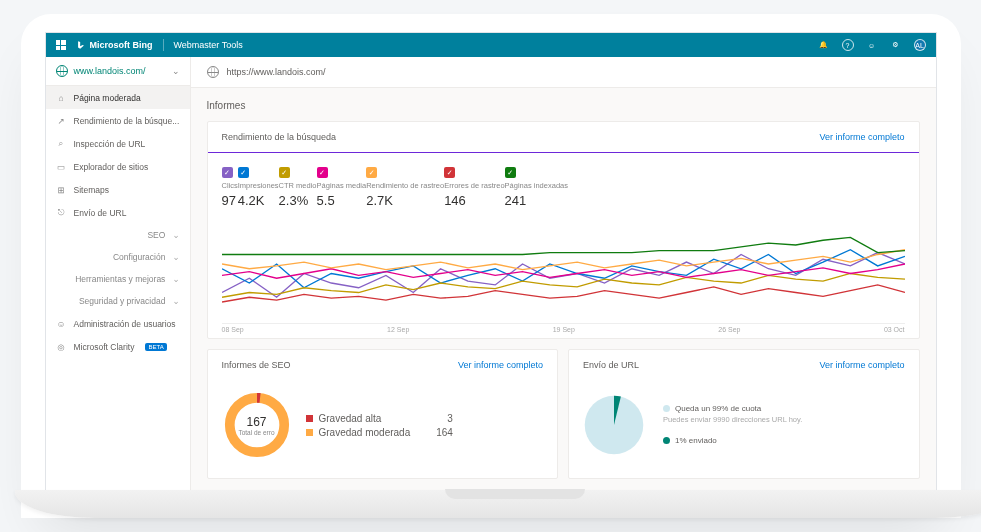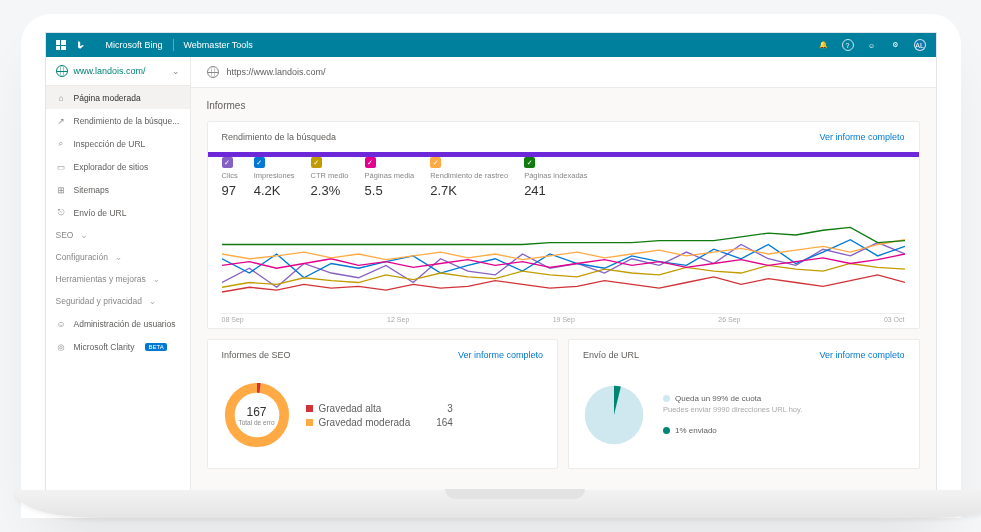--- a/index.html
+++ b/index.html
@@ -4,51 +4,51 @@
 <style>
 *{margin:0;padding:0;box-sizing:border-box;font-family:"Segoe UI",Arial,sans-serif}
 body{background:#f4f6f8;display:flex;justify-content:center;align-items:center;min-height:100vh}
 .laptop{width:940px;background:#fff;border-radius:30px 30px 0 0;padding:18px 24px 0;box-shadow:0 30px 60px -20px rgba(0,0,0,.1)}
 .screen{width:100%;height:460px;background:#fff;border:1px solid #e1e4e8;overflow:hidden;display:flex;flex-direction:column;font-size:9px;color:#323130}
 .base{width:1000px;height:28px;background:linear-gradient(#f2f2f2,#e5e5e5);border-radius:0 0 80px 80px/0 0 26px 26px;margin:-2px -30px 0;position:relative;box-shadow:0 2px 4px rgba(0,0,0,.06)}
 .base::before{content:'';position:absolute;left:50%;top:-1px;transform:translateX(-50%);width:140px;height:10px;background:#e3e3e3;border-radius:0 0 10px 10px}
 .topbar{height:24px;background:#00809d;display:flex;align-items:center;padding:0 10px;color:#fff;font-size:9px}
 .topbar .grid{width:10px;height:10px;display:grid;grid-template-columns:1fr 1fr;gap:1px;margin-right:10px}
 .topbar .grid span{background:#fff}
-.topbar .logo{display:flex;align-items:flex-end;gap:20px;font-weight:400}
+.topbar .logo{display:flex;align-items:flex-end;gap:4px;font-weight:700}
 .topbar .logo svg{width:10px;height:10px}
 .topbar .sep{width:1px;height:12px;background:rgba(255,255,255,.35);margin:0 10px}
 .topbar .tools{font-weight:300}
 .topbar .icons{margin-left:auto;display:flex;gap:12px;align-items:center}
 .topbar .icons span{width:12px;height:12px;display:flex;align-items:center;justify-content:center;border:1px solid rgba(255,255,255,.8);border-radius:50%;font-size:7px}
 .topbar .av{background:#1279b0;width:16px;height:16px;border-radius:50%;display:flex;align-items:center;justify-content:center;font-size:8px}
 .body{flex:1;display:flex;overflow:hidden}
 .sidebar{width:145px;border-right:1px solid #edebe9;display:flex;flex-direction:column;background:#fff}
 .site-sel{display:flex;align-items:center;gap:6px;padding:8px 10px;border-bottom:1px solid #edebe9;color:#008575}
 .globe{width:12px;height:12px;border:1px solid #008575;border-radius:50%;position:relative;flex-shrink:0}
 .globe::before{content:'';position:absolute;inset:0;border-left:1px solid #008575;border-right:1px solid #008575;border-radius:50%;transform:scaleX(.4)}
 .globe::after{content:'';position:absolute;left:0;right:0;top:50%;height:0;border-top:1px solid #008575}
 .site-sel .chev{margin-left:auto;color:#888}
 .nav{list-style:none}
 .nav li{display:flex;align-items:center;gap:7px;padding:6px 10px;color:#605e5c;cursor:pointer;font-size:8.5px}
 .nav li.active{background:#f3f2f1;color:#323130}
 .nav li .ico{width:11px;height:11px;display:flex;align-items:center;justify-content:center;color:#888;flex-shrink:0}
-.nav li.group{justify-content:flex-start;color:#888}
+.nav li.group{justify-content:flex-end;color:#888}
 .nav li .chev{color:#aaa}
 .badge{background:#0078d4;color:#fff;font-size:6px;padding:1px 3px;border-radius:2px;margin-left:4px}
 .main{flex:1;background:#faf9f8;overflow-y:auto;padding:0}
 .urlbar{background:#fff;border-bottom:1px solid #edebe9;padding:9px 16px;display:flex;align-items:center;gap:8px;color:#605e5c}
 .urlbar .globe{border-color:#888}
 .urlbar .globe::before,.urlbar .globe::after{border-color:#888}
 .content{padding:12px 16px}
 .sect-title{font-size:10px;color:#605e5c;margin-bottom:10px}
 .card{background:#fff;border:1px solid #edebe9;border-radius:2px;margin-bottom:10px}
 .card-h{display:flex;justify-content:space-between;padding:10px 14px;font-size:9px;color:#605e5c}
 .card-h a{color:#0078d4;text-decoration:none}
-.metrics{display:flex;padding:0 14px 10px;gap:16px;border-top:5px solid #6d28d9}
+.metrics{display:flex;padding:14px 14px 10px;border-top:1px solid #6d28d9}
 .metric{display:flex;flex-direction:column;gap:3px}
 .metric .chk{width:11px;height:11px;border-radius:2px;display:flex;align-items:center;justify-content:center;color:#fff;font-size:7px}
 .metric .lbl{font-size:7.5px;color:#888}
 .metric .val{font-size:13px;color:#323130;font-weight:400}
 .chart{height:120px;padding:8px 14px 4px;position:relative}
 .chart svg{width:100%;height:95px}
 .xaxis{display:flex;justify-content:space-between;font-size:7px;color:#aaa;padding:2px 0;border-top:1px solid #eee}
 .row2{display:flex;gap:10px}
 .row2 .card{flex:1;min-height:130px}
 .donut-wrap{display:flex;align-items:center;padding:10px 14px;gap:14px}
@@ -191,20 +191,25 @@
                   <span class="chk" style="background:#e3008c">✓</span>
                   <span class="lbl">Páginas media</span>
                   <span class="val">5.5</span>
                 </div>
                 <div class="metric">
                   <span class="chk" style="background:#ffaa44">✓</span>
                   <span class="lbl">Rendimiento de rastreo</span>
                   <span class="val">2.7K</span>
                 </div>
                 <div class="metric">
+                  <span class="chk" style="background:#d13438">✓</span>
+                  <span class="lbl">Errores de rastreo</span>
+                  <span class="val">146</span>
+                </div>
+                <div class="metric">
                   <span class="chk" style="background:#107c10">✓</span>
                   <span class="lbl">Páginas indexadas</span>
                   <span class="val">241</span>
                 </div>
               </div>
       <div class="chart">
         <svg id="chart-svg" viewBox="0 0 620 95" preserveAspectRatio="none">
                   <polyline points="0,66.5 24.8,52.25 49.6,71.25 74.39999999999999,47.5 99.2,57 124,61.75 148.79999999999998,49.4 173.60000000000002,66.5 198.4,42.74999999999999 223.2,55.1 248,58.9 272.8,38 297.59999999999997,52.25 322.40000000000003,47.5 347.20000000000005,57 372,42.74999999999999 396.8,49.4 421.6,36.1 446.4,47.5 471.2,28.5 496,42.74999999999999 520.8,49.4 545.6,33.25 570.4,39.900000000000006 595.1999999999999,26.60000000000001 620,38" fill="none" stroke="#8661c5" stroke-width="1.3"></polyline>
                   <polyline points="0,42.74999999999999 24.8,57 49.6,38 74.39999999999999,61.75 99.2,47.5 124,52.25 148.79999999999998,45.6 173.60000000000002,39.900000000000006 198.4,57 223.2,49.4 248,42.74999999999999 272.8,55.1 297.59999999999997,38 322.40000000000003,47.5 347.20000000000005,52.25 372,39.900000000000006 396.8,45.6 421.6,49.4 446.4,33.25 471.2,42.74999999999999 496,28.5 520.8,47.5 545.6,36.1 570.4,23.75 595.1999999999999,39.900000000000006 620,30.39999999999999" fill="none" stroke="#0078d4" stroke-width="1.3"></polyline>
                   <polyline points="0,71.25 24.8,66.5 49.6,68.4 74.39999999999999,61.75 99.2,64.6 124,66.5 148.79999999999998,58.9 173.60000000000002,63.65 198.4,57 223.2,60.800000000000004 248,62.699999999999996 272.8,55.1 297.59999999999997,58.9 322.40000000000003,60.800000000000004 347.20000000000005,53.2 372,57 396.8,58.9 421.6,51.3 446.4,55.1 471.2,57 496,49.4 520.8,53.2 545.6,55.1 570.4,47.5 595.1999999999999,51.3 620,53.2" fill="none" stroke="#c19c00" stroke-width="1.3"></polyline>

